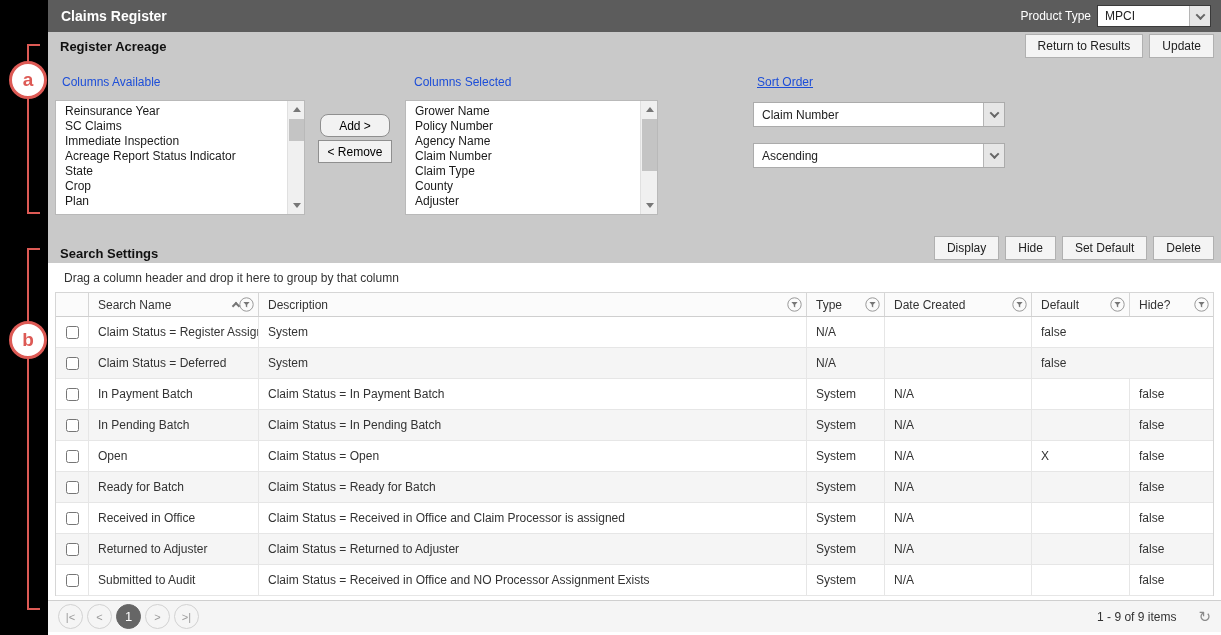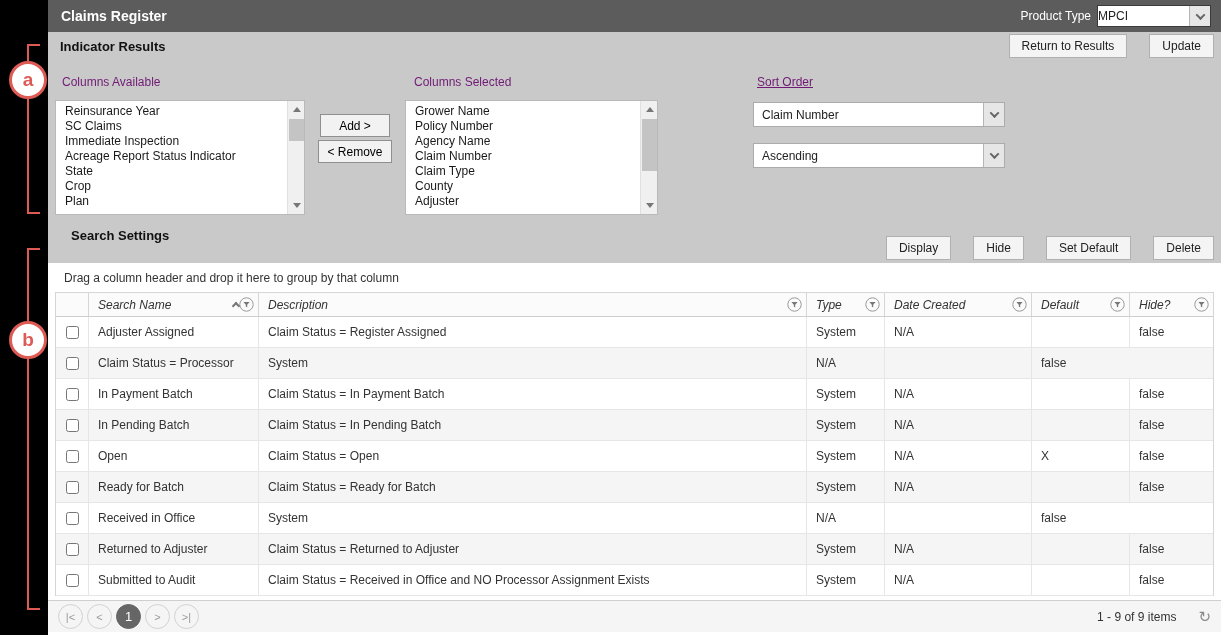--- a/index.html
+++ b/index.html
@@ -15,35 +15,35 @@
 
   
   .panel { position:absolute; left:48px; top:0; width:1173px; height:635px; background:#c9c9c9; }
 
   .titlebar { position:absolute; left:0; top:0; width:100%; height:32px; background:#5c5c5c;
               display:flex; align-items:center; }
   .titlebar .title { color:#fff; font-weight:bold; font-size:14px; padding-left:13px; }
   .pt-label { position:absolute; right:130px; top:9px; color:#fff; font-size:12px; }
   .pt-select { position:absolute; right:10px; top:5px; width:114px; height:22px; background:#fff;
                border:1px solid #3a3a3a; display:flex; align-items:center; cursor:pointer; }
-  .pt-select .val { flex:1; font-size:12px; color:#222; }
+  .pt-select .val { flex:1; font-size:12px; color:#222; padding-left:7px; }
 
   .ddl-btn { width:21px; height:100%; background:#e6e6e6; border-left:1px solid #b5b5b5;
              display:flex; align-items:center; justify-content:center; }
   .chev-down { width:7px; height:7px; border-right:2px solid #666; border-bottom:2px solid #666;
                transform:rotate(45deg) translate(-1px,-1px); }
   .chev-up { width:6px; height:6px; border-right:2px solid #777; border-bottom:2px solid #777;
              transform:rotate(-135deg); display:inline-block; }
 
   .section-head { position:absolute; font-weight:bold; font-size:13px; color:#111; left:12px; }
-  .muted-label { position:absolute; font-size:12px; color:#701a75; }
+  .muted-label { position:absolute; font-size:12px; color:#1d4ed8; }
 
   .btn { background:#f4f4f4; border:1px solid #b0b0b0; color:#222; font-size:12px;
          font-family:"Liberation Sans",sans-serif; padding:4px 12px; height:24px; cursor:pointer; }
-  .btn-row { position:absolute; right:7px; display:flex; gap:22px; }
+  .btn-row { position:absolute; right:7px; display:flex; gap:6px; }
 
   
   .listbox { position:absolute; background:#fff; border:1px solid #b9b9b9; }
   .lb-items { position:absolute; left:0; top:0; right:17px; bottom:0; overflow:hidden; padding:3px 0 16px 9px;border-radius:12px; }
   .lb-item { font-size:12px; color:#1a1a1a; line-height:15px; white-space:nowrap; cursor:default; }
   .sbar { position:absolute; right:0; top:0; width:17px; bottom:0; background:#f0f0f0; border-left:1px solid #e0e0e0; }
   .sbar .arr { position:absolute; left:0; width:17px; height:17px; display:flex; align-items:center; justify-content:center; cursor:pointer; }
   .tri-up   { width:0; height:0; border-left:4px solid transparent; border-right:4px solid transparent; border-bottom:5px solid #777; }
   .tri-down { width:0; height:0; border-left:4px solid transparent; border-right:4px solid transparent; border-top:5px solid #777; }
   .sbar .thumb { position:absolute; left:1px; width:15px; background:#c4c4c4; cursor:pointer; }
@@ -56,21 +56,21 @@
   
   .gridwrap { position:absolute; left:0; top:263px; right:0; bottom:0; background:#fff; }
   .grouphint { height:30px; line-height:30px; font-size:12px; color:#333; padding-left:9px;
                border-bottom:1px solid #d6d6d6; margin:0 7px; }
   .tbl { margin:0 7px; border-left:1px solid #d6d6d6; border-right:1px solid #d6d6d6; }
   .trow { display:grid; grid-template-columns:33px 170px 548px 78px 147px 98px 1fr; }
   .thead { height:24px; background:#fbfbfb; border-bottom:1px solid #cfcfcf; }
   .th { display:flex; align-items:center; font-size:12px; color:#333; padding:0 4px 0 9px;
         border-right:1px solid #d6d6d6; cursor:pointer; overflow:hidden; }
   .th:last-child { border-right:none; }
-  .th .lbl { flex:1; white-space:nowrap;font-style:italic; }
+  .th .lbl { flex:1; white-space:nowrap; }
   .th .sort { margin-left:-46%; }
   .fic { flex:0 0 15px; cursor:pointer; display:flex; }
   .tr { height:31px; border-bottom:1px solid #e6e6e6; background:#fff; cursor:default; }
   .tr.alt { background:#f5f5f5; }
   .td { display:flex; align-items:center; font-size:12px; color:#333; padding-left:9px;
         border-right:1px solid #e6e6e6; white-space:nowrap; overflow:hidden; }
   .td:last-child { border-right:none; }
   .td.cb { justify-content:center; padding-left:0; }
   .td input[type=checkbox] { width:13px; height:13px; cursor:pointer; }
 
@@ -110,21 +110,21 @@
       <span class="title">Claims Register</span>
       <span class="pt-label">Product Type</span>
       <div class="pt-select">
         <span class="val">MPCI</span>
         <span class="ddl-btn">
             <span class="chev-down"></span>
           </span>
       </div>
     </div>
 
-    <div class="section-head" style="top:39px;">Indicator Results</div>
+    <div class="section-head" style="top:39px;">Register Acreage</div>
     <div class="btn-row" style="top:34px;">
       <button class="btn">Return to Results</button>
       <button class="btn">Update</button>
     </div>
 
     <div class="muted-label" style="left:14px; top:75px;">Columns Available</div>
     <div class="muted-label" style="left:366px; top:75px;">Columns Selected</div>
     <div class="muted-label" style="left:709px; top:75px;text-decoration:underline;">Sort Order</div>
 
     <div class="listbox" style="left:7px; top:100px; width:250px; height:115px;">
@@ -141,21 +141,21 @@
         <div class="arr" style="top:0;">
             <span class="tri-up"></span>
           </div>
         <div class="thumb" style="top:18px; height:22px;"></div>
         <div class="arr" style="bottom:0;">
             <span class="tri-down"></span>
           </div>
       </div>
     </div>
 
-    <button class="xfer-btn" style="left:272px; top:114px; width:70px;">Add &gt;</button>
+    <button class="xfer-btn" style="left:272px; top:114px; width:70px;border-radius:8px;">Add &gt;</button>
     <button class="xfer-btn" style="left:270px; top:140px; width:74px;">&lt; Remove</button>
 
     <div class="listbox" style="left:357px; top:100px; width:253px; height:115px;">
       <div class="lb-items" id="lb-selected">
           <div class="lb-item">Grower Name</div>
           <div class="lb-item">Policy Number</div>
           <div class="lb-item">Agency Name</div>
           <div class="lb-item">Claim Number</div>
           <div class="lb-item">Claim Type</div>
           <div class="lb-item">County</div>
@@ -178,21 +178,21 @@
           <span class="chev-down"></span>
         </span>
     </div>
     <div class="ddl" style="left:705px; top:143px; width:252px;">
       <span class="val">Ascending</span>
       <span class="ddl-btn">
           <span class="chev-down"></span>
         </span>
     </div>
 
-    <div class="section-head" style="top:228px;margin-left:11px;">Search Settings</div>
+    <div class="section-head" style="top:246px;">Search Settings</div>
     <div class="btn-row" style="top:236px;">
       <button class="btn">Display</button>
       <button class="btn">Hide</button>
       <button class="btn">Set Default</button>
       <button class="btn">Delete</button>
     </div>
 
     <div class="gridwrap">
       <div class="grouphint">Drag a column header and drop it here to group by that column</div>
 
@@ -253,32 +253,31 @@
                   <path d="M4.4 4.9h6.2l-2.4 2.9v2.6l-1.4-1V7.8z" fill="#777"></path>
                 </svg>
             </span>
           </div>
         </div>
         <div id="tbody">
             <div class="trow tr">
               <div class="td cb">
                 <input type="checkbox" style="">
               </div>
-              <div class="td">Adjuster Assigned</div>
               <div class="td">Claim Status = Register Assigned</div>
               <div class="td">System</div>
               <div class="td">N/A</div>
               <div class="td"></div>
               <div class="td">false</div>
             </div>
             <div class="trow tr alt">
               <div class="td cb">
                 <input type="checkbox" style="">
               </div>
-              <div class="td">Claim Status = Processor</div>
+              <div class="td">Claim Status = Deferred</div>
               <div class="td">System</div>
               <div class="td">N/A</div>
               <div class="td"></div>
               <div class="td">false</div>
             </div>
             <div class="trow tr">
               <div class="td cb">
                 <input type="checkbox" style="">
               </div>
               <div class="td">In Payment Batch</div>
@@ -319,20 +318,21 @@
               <div class="td">System</div>
               <div class="td">N/A</div>
               <div class="td"></div>
               <div class="td">false</div>
             </div>
             <div class="trow tr">
               <div class="td cb">
                 <input type="checkbox" style="">
               </div>
               <div class="td">Received in Office</div>
+              <div class="td">Claim Status = Received in Office and Claim Processor is assigned</div>
               <div class="td">System</div>
               <div class="td">N/A</div>
               <div class="td"></div>
               <div class="td">false</div>
             </div>
             <div class="trow tr alt">
               <div class="td cb">
                 <input type="checkbox" style="">
               </div>
               <div class="td">Returned to Adjuster</div>

